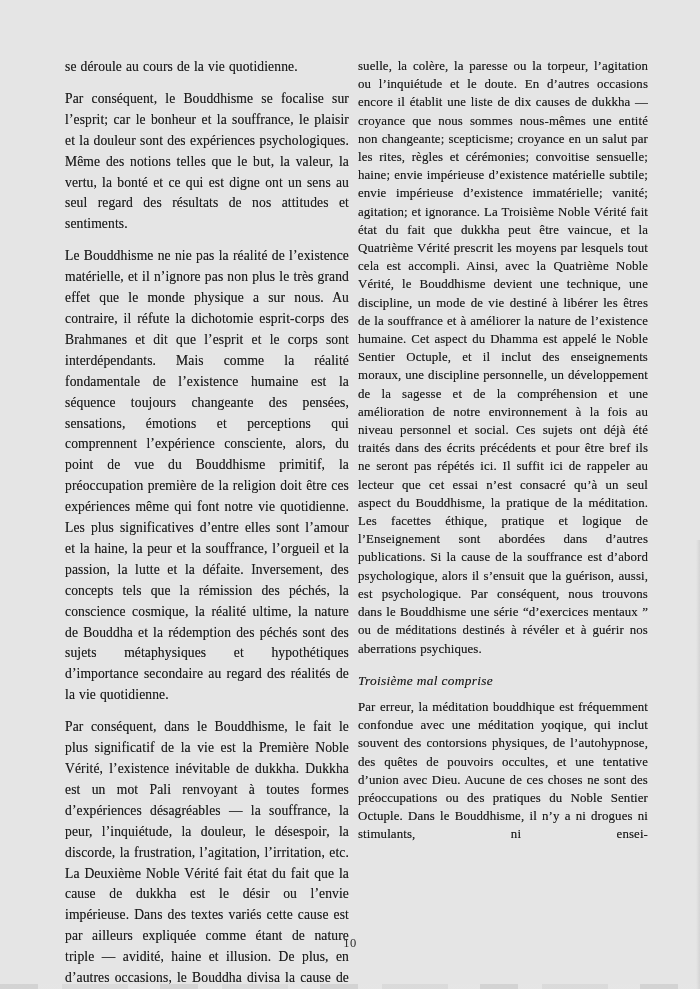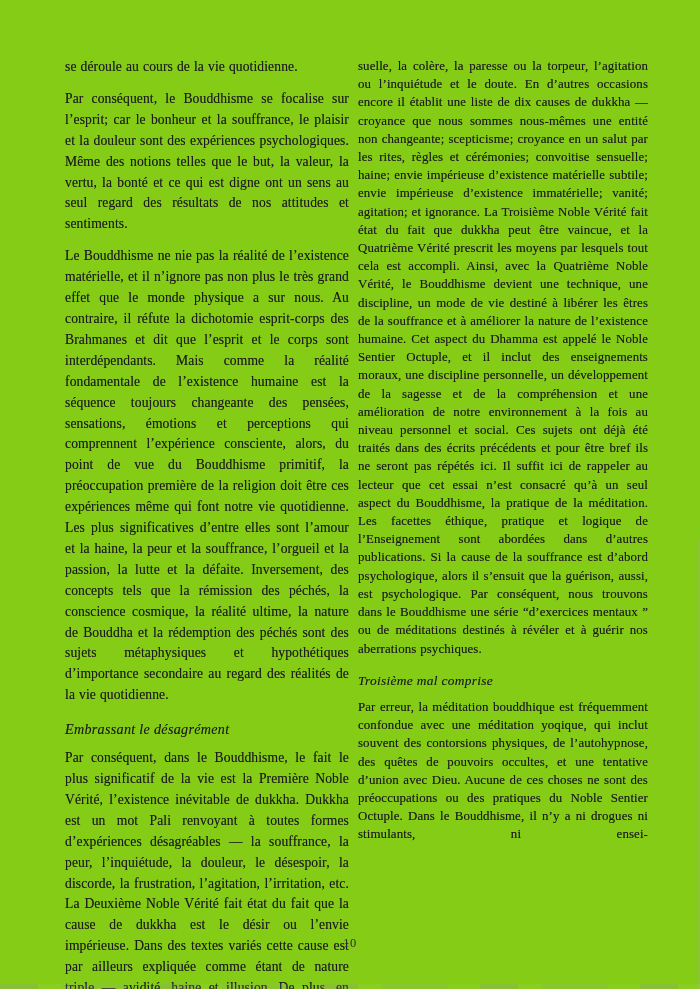--- a/index.html
+++ b/index.html
@@ -4,21 +4,21 @@
 <style>
   html, body {
     margin: 0;
     padding: 0;
     background: #ffffff;
   }
   .page {
     position: relative;
     width: 700px;
     height: 989px;
-    background: #84cc16;
+    background: #e5e5e5;
     overflow: hidden;
     font-family: "Liberation Serif", "DejaVu Serif", serif;
     color: #1d1d1d;
   }
   .columns {
     position: absolute;
     left: 65px;
     top: 57px;
     width: 583px;
     display: flex;
@@ -94,21 +94,20 @@
 <body>
 
 <div class="page">
 
   <div class="columns">
 
     <div class="col col-left">
       <p class="para">se déroule au cours de la vie quotidienne.</p>
       <p class="para">Par conséquent, le Bouddhisme se focalise sur l’esprit; car le bonheur et la souffrance, le plaisir et la douleur sont des expériences psychologiques. Même des notions telles que le but, la valeur, la vertu, la bonté et ce qui est digne ont un sens au seul regard des résultats de nos attitudes et sentiments.</p>
       <p class="para">Le Bouddhisme ne nie pas la réalité de l’existence matérielle, et il n’ignore pas non plus le très grand effet que le monde physique a sur nous. Au contraire, il réfute la dichotomie esprit-corps des Brahmanes et dit que l’esprit et le corps sont interdépendants. Mais comme la réalité fondamentale de l’existence humaine est la séquence toujours changeante des pensées, sensations, émotions et perceptions qui comprennent l’expérience consciente, alors, du point de vue du Bouddhisme primitif, la préoccupation première de la religion doit être ces expériences même qui font notre vie quotidienne. Les plus significatives d’entre elles sont l’amour et la haine, la peur et la souffrance, l’orgueil et la passion, la lutte et la défaite. Inversement, des concepts tels que la rémission des péchés, la conscience cosmique, la réalité ultime, la nature de Bouddha et la rédemption des péchés sont des sujets métaphysiques et hypothétiques d’importance secondaire au regard des réalités de la vie quotidienne.</p>
-      <h3 class="subhead">Embrassant le désagrément</h3>
       <p class="para continues">Par conséquent, dans le Bouddhisme, le fait le plus significatif de la vie est la Première Noble Vérité, l’existence inévitable de dukkha. Dukkha est un mot Pali renvoyant à toutes formes d’expériences désagréables — la souffrance, la peur, l’inquiétude, la douleur, le désespoir, la discorde, la frustration, l’agitation, l’irritation, etc. La Deuxième Noble Vérité fait état du fait que la cause de dukkha est le désir ou l’envie impérieuse. Dans des textes variés cette cause est par ailleurs expliquée comme étant de nature triple — avidité, haine et illusion. De plus, en d’autres occasions, le Bouddha divisa la cause de la souffrance en cinq composants — la convoitise sen-</p>
     </div>
 
     <div class="col col-right">
       <p class="para">suelle, la colère, la paresse ou la torpeur, l’agitation ou l’inquiétude et le doute. En d’autres occasions encore il établit une liste de dix causes de dukkha — croyance que nous sommes nous-mêmes une entité non changeante; scepticisme; croyance en un salut par les rites, règles et cérémonies; convoitise sensuelle; haine; envie impérieuse d’existence matérielle subtile; envie impérieuse d’existence immatérielle; vanité; agitation; et ignorance. La Troisième Noble Vérité fait état du fait que dukkha peut être vaincue, et la Quatrième Vérité prescrit les moyens par lesquels tout cela est accompli. Ainsi, avec la Quatrième Noble Vérité, le Bouddhisme devient une technique, une discipline, un mode de vie destiné à libérer les êtres de la souffrance et à améliorer la nature de l’existence humaine. Cet aspect du Dhamma est appelé le Noble Sentier Octuple, et il inclut des enseignements moraux, une discipline personnelle, un développement de la sagesse et de la compréhension et une amélioration de notre environnement à la fois au niveau personnel et social. Ces sujets ont déjà été traités dans des écrits précédents et pour être bref ils ne seront pas répétés ici. Il suffit ici de rappeler au lecteur que cet essai n’est consacré qu’à un seul aspect du Bouddhisme, la pratique de la méditation. Les facettes éthique, pratique et logique de l’Enseignement sont abordées dans d’autres publications. Si la cause de la souffrance est d’abord psychologique, alors il s’ensuit que la guérison, aussi, est psychologique. Par conséquent, nous trouvons dans le Bouddhisme une série “d’exercices mentaux ” ou de méditations destinés à révéler et à guérir nos aberrations psychiques.</p>
       <h3 class="subhead">Troisième mal comprise</h3>
       <p class="para continues">Par erreur, la méditation bouddhique est fréquemment confondue avec une méditation yoqique, qui inclut souvent des contorsions physiques, de l’autohypnose, des quêtes de pouvoirs occultes, et une tentative d’union avec Dieu. Aucune de ces choses ne sont des préoccupations ou des pratiques du Noble Sentier Octuple. Dans le Bouddhisme, il n’y a ni drogues ni stimulants, ni ensei-</p>
     </div>
 
   </div>

